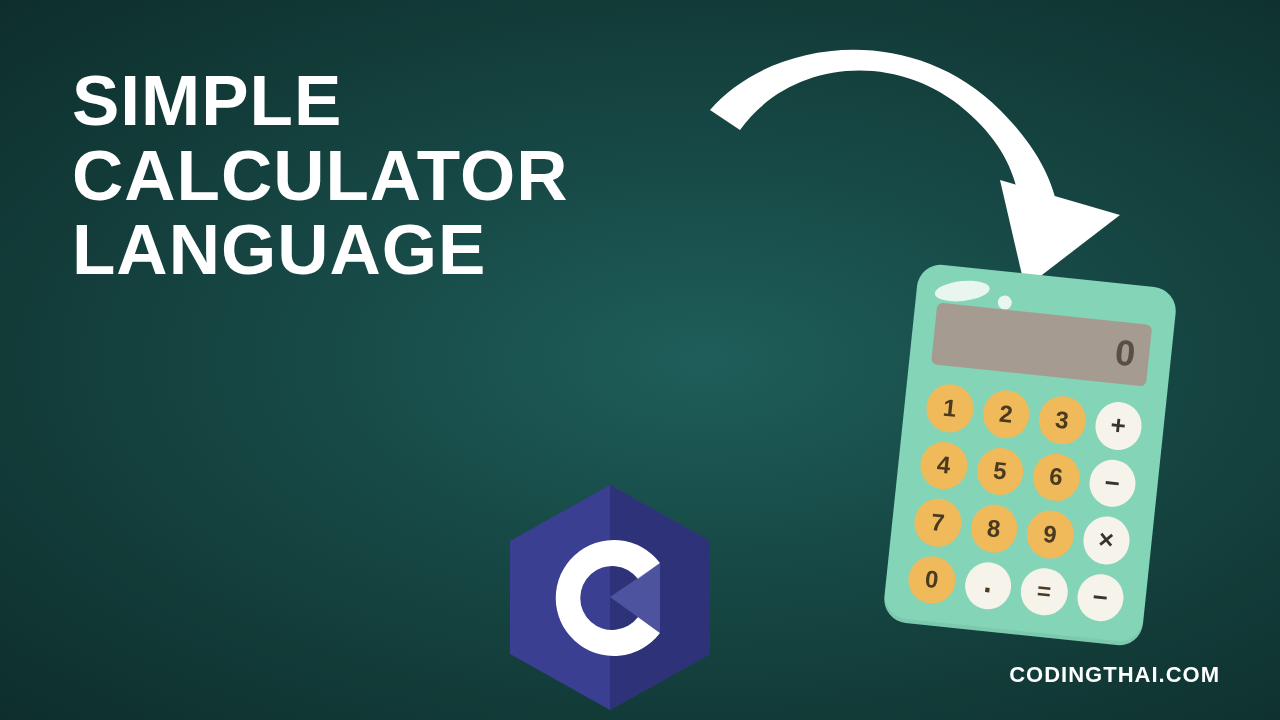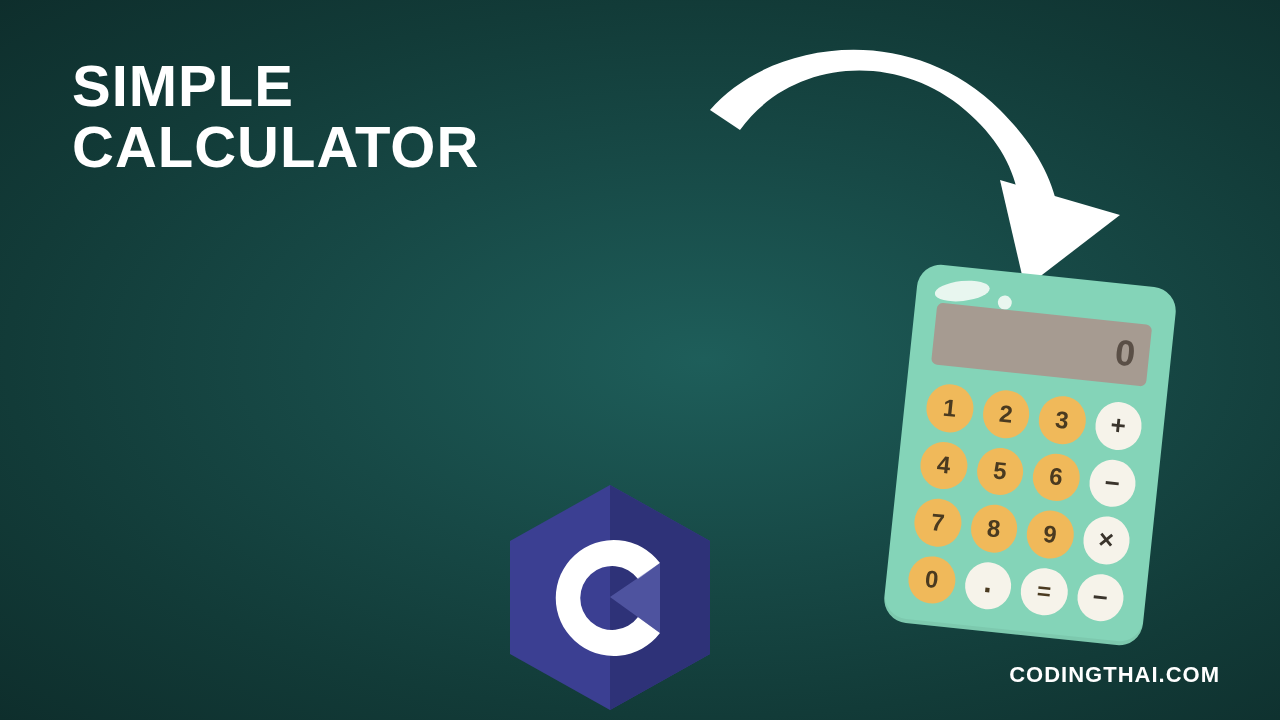--- a/index.html
+++ b/index.html
@@ -7,23 +7,23 @@
     width: 1280px;
     height: 720px;
     background: radial-gradient(ellipse at 55% 50%, #1e5e5a 0%, #174946 40%, #123b38 70%, #0e2e2c 100%);
     position: relative;
     overflow: hidden;
     font-family: Arial, Helvetica, sans-serif;
   }
   .title {
     position: absolute;
     left: 72px;
-    top: 56px;
+    top: 64px;
     color: #ffffff;
-    font-size: 58px;
+    font-size: 71px;
     font-weight: 900;
     line-height: 1.05;
     letter-spacing: 1px;
     font-family: Arial Black, Arial, sans-serif;
   }
   .title span { display: block; }
   .website {
     position: absolute;
     right: 60px;
     bottom: 32px;
@@ -118,20 +118,21 @@
   .key.zero { background: #f0b95a; }
   .key.dot  { background: #f6f3ea; font-size: 30px; line-height: 0.6; padding-bottom: 6px;}
   .key.eq   { background: #f6f3ea; }
 </style>
 </head>
 <body>
 
 <div class="title">
   <span>SIMPLE</span>
   <span>CALCULATOR</span>
+  <span>LANGUAGE</span>
 </div>
 
 <svg class="arrow" viewBox="0 0 440 260">
   <path d="M 30 80
            C 90 10, 230 -10, 320 80
            C 360 120, 375 155, 380 190
            L 340 175
            C 335 140, 320 110, 285 80
            C 215 20, 110 30, 60 100
            Z" fill="#ffffff"></path>

